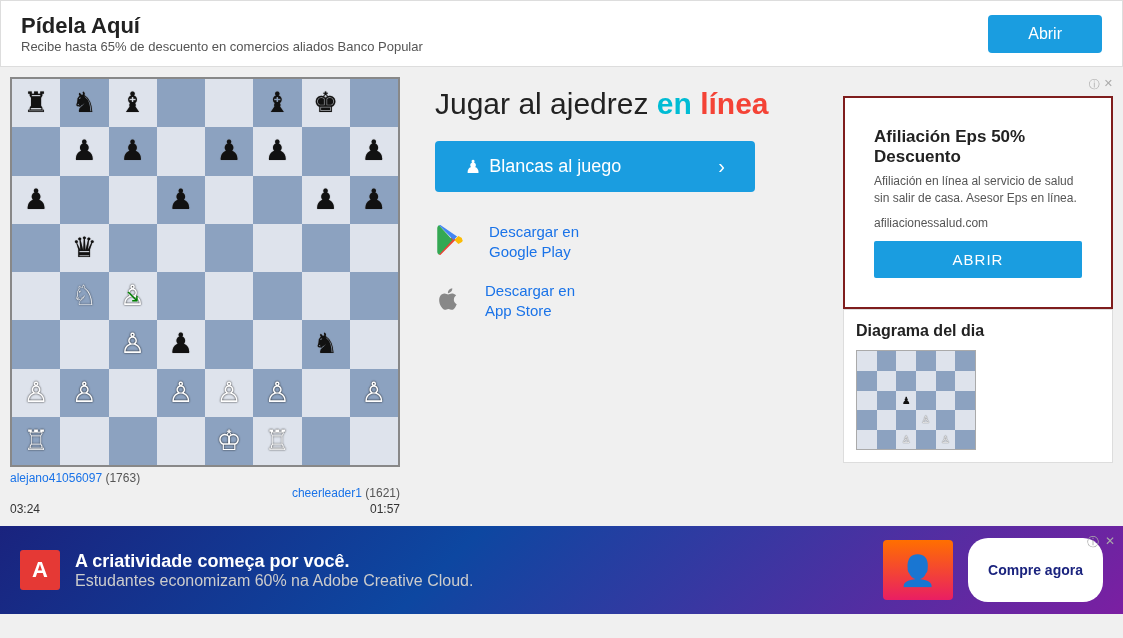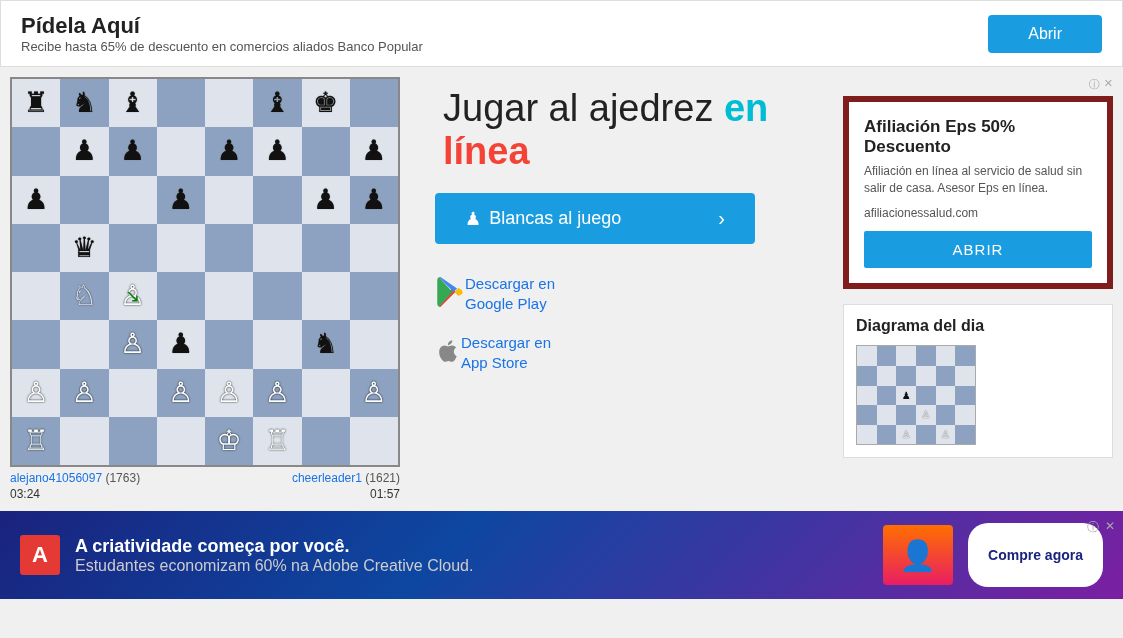--- a/index.html
+++ b/index.html
@@ -57,41 +57,40 @@
     .cell.dark { background: #8ca2c0; }
     .cell .piece { user-select: none; }
 
     .player-info {
       display: flex;
       justify-content: space-between;
       margin-top: 4px;
       font-size: 12px;
     }
     .player-info .player-left { color: #1a73e8; }
-    .player-info .player-right { color: #1a73e8; text-align: left; }
+    .player-info .player-right { color: #1a73e8; text-align: left; margin-top: 15px; }
     .player-info .rating { color: #555; }
     .timer-row {
       display: flex;
       justify-content: space-between;
       font-size: 12px;
       color: #333;
       margin-top: 2px;
     }
 
     
     .center-panel {
       flex: 1;
       padding: 10px 20px;
     }
     .play-title {
-      font-size: 38px;
+      font-size: 30px;
       font-weight: normal;
       margin-bottom: 20px;
       color: #222;
-      margin-left: 8px;
     }
     .play-title .highlight { color: #00bcd4; font-weight: bold; }
     .play-title .highlight2 { color: #f44336; font-weight: bold; }
 
     .play-btn {
       background: #1a9de0;
       color: white;
       border: none;
       padding: 14px 30px;
       font-size: 18px;
@@ -104,21 +103,21 @@
       justify-content: space-between;
       margin-bottom: 30px;
     }
     .play-btn .btn-left { display: flex; align-items: center; gap: 8px; }
     .play-btn .chevron { font-size: 20px; }
 
     .download-section { margin-top: 10px; }
     .download-item {
       display: flex;
       align-items: center;
-      gap: 0;
+      gap: 24px;
       margin-bottom: 20px;
     }
     .download-text a {
       color: #1a73e8;
       text-decoration: none;
       font-size: 15px;
       display: block;
       line-height: 1.3;
     }
 
@@ -133,23 +132,22 @@
       fill: #888;
     }
 
     
     .right-panel {
       flex: 0 0 270px;
     }
     .ad-close-row { display: flex; justify-content: flex-end; font-size: 11px; color: #aaa; gap: 4px; margin-bottom: 4px; }
     .right-ad {
       background: white;
-      border: 6px solid #7f1d1d;
-      padding: 15px;
-      margin-bottom: 15px;
+      border: 2px solid #7f1d1d;
+      padding: 29px;
     }
     .right-ad h3 { font-size: 17px; font-weight: bold; color: #222; margin-bottom: 6px; }
     .right-ad .subtitle { font-size: 13px; font-weight: bold; color: #333; margin-bottom: 8px; }
     .right-ad p { font-size: 12px; color: #555; margin-bottom: 8px; line-height: 1.4; }
     .right-ad .site { font-size: 12px; color: #555; margin-bottom: 10px; }
     .right-ad-btn {
       background: #1a9de0;
       color: white;
       border: none;
       width: 100%;

